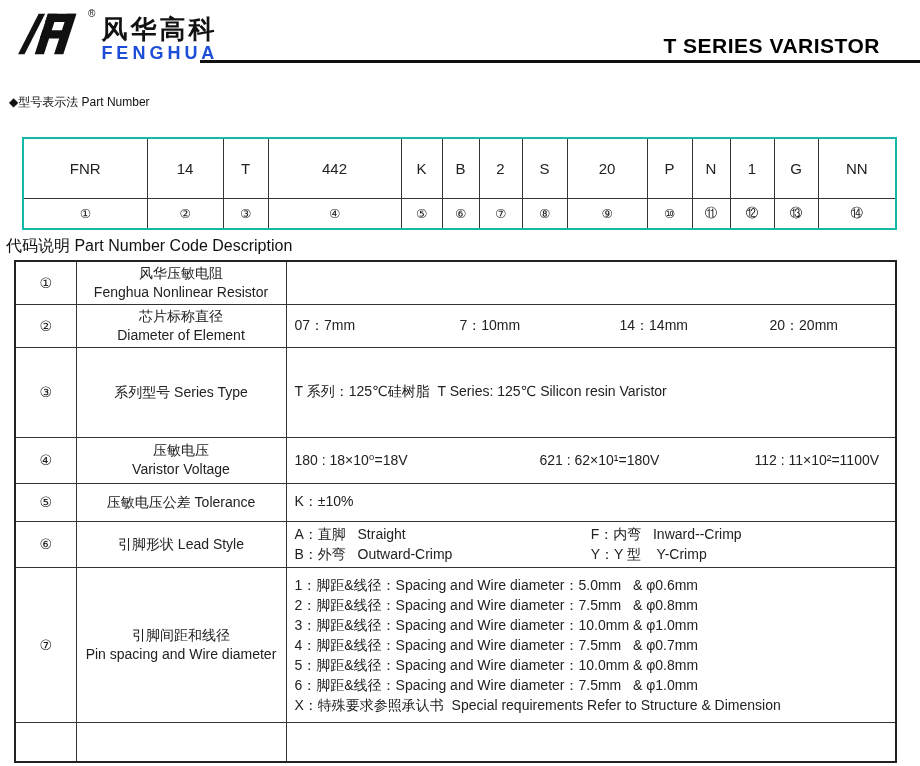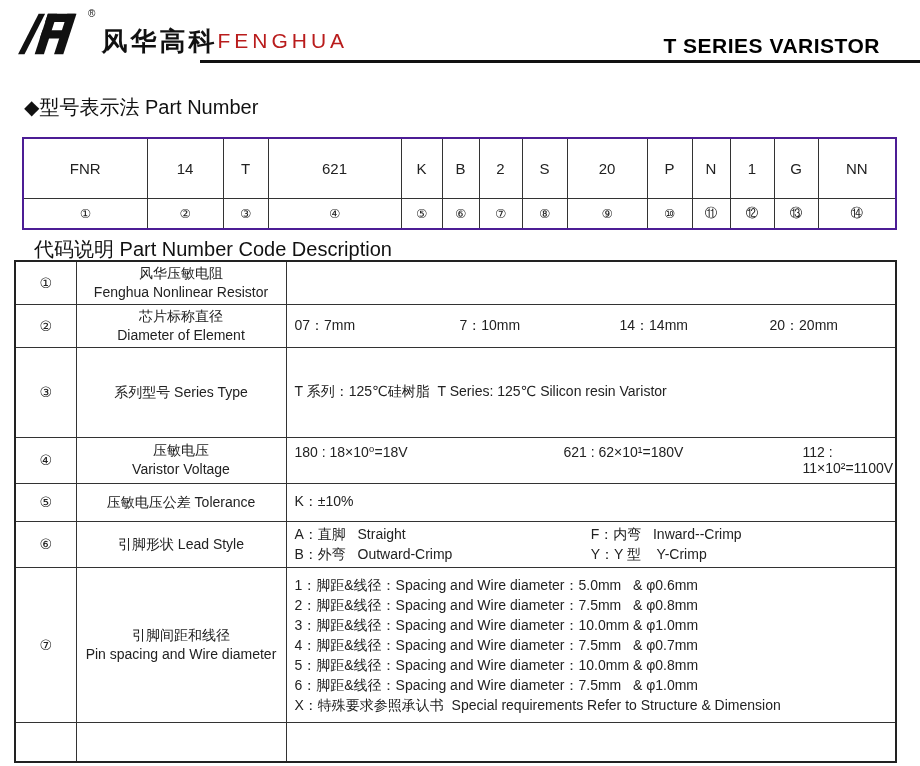--- a/index.html
+++ b/index.html
@@ -5,50 +5,50 @@
   * { margin:0; padding:0; box-sizing:border-box; }
   body { background:#888; font-family:"Liberation Sans","DejaVu Sans",sans-serif; }
   .page{
     position:relative; width:920px; height:766px; background:#ffffff;
     overflow:hidden; color:#1d1d1d;
   }
   
   .logo-block{ position:absolute; left:14px; top:8px; display:flex; align-items:flex-start; }
   .logo-mark{ width:72px; height:52px; }
   .reg-mark{ font-size:10px; margin:0 6px 0 2px; color:#111; }
-  .logo-text{ display:flex; line-height:1; margin-top:20px; }
+  .logo-text{ display:flex; flex-direction:column; line-height:1; margin-top:8px; }
   .logo-cn{ font-size:26px; font-weight:bold; letter-spacing:3px; color:#111; }
-  .logo-en{ font-size:21px; font-weight:normal; letter-spacing:4px; color:#b91c1c; margin-top:2px; }
+  .logo-en{ font-size:18px; font-weight:bold; letter-spacing:4px; color:#1d4ed8; margin-top:2px; }
   .doc-title{
     position:absolute; right:40px; top:34px;
     font-size:21px; font-weight:bold; color:#000; letter-spacing:.5px;
   }
   .header-rule{ position:absolute; left:200px; right:0; top:60px; height:3px; background:#111; }
   
-  .section-title{ position:absolute; left:24px; top:94px; font-size:20px; color:#111; }
-  .code-desc-title{ position:absolute; left:34px; top:236px; font-size:20px; color:#111; }
+  .section-title{ position:absolute; left:9px; top:94px; font-size:12px; color:#111; }
+  .code-desc-title{ position:absolute; left:6px; top:236px; font-size:16px; color:#111; }
   
   table{ border-collapse:collapse; table-layout:fixed; }
-  .pn-table{ position:absolute; left:22px; top:137px; width:873px; border:2px solid #4c1d95; }
+  .pn-table{ position:absolute; left:22px; top:137px; width:873px; border:2px solid #14b8a6; }
   .pn-table td{ border:1px solid #333; text-align:center; vertical-align:middle; }
   .pn-codes td{ height:60px; font-size:15px; color:#222; }
   .pn-indices td{ height:31px; font-size:12.5px; color:#222; }
   
   .desc-table{ position:absolute; left:14px; top:260px; width:881px; border:2px solid #222; }
   .desc-table td{ border:1px solid #333; vertical-align:middle; font-size:14px; color:#222; }
   .no-cell{ width:61px; text-align:center; font-size:14px; }
   .name-cell{ width:210px; text-align:center; line-height:1.35; padding:2px 6px; }
   .val-cell{ width:610px; padding:2px 8px; }
   .hdr-row td{ background:#e7e7e7; height:40px; }
   .hdr-no{ text-align:center; line-height:1.3; }
   .hdr-desc{ text-align:center; font-size:14.5px; letter-spacing:1px; }
   .r1{ height:41px; } .r2{ height:39px; } .r3{ height:90px; } .r4{ height:46px; }
   .r5{ height:38px; } .r6{ height:46px; } .r7{ height:155px; } .r8{ height:40px; }
   .items-4{ display:grid; grid-template-columns:165px 160px 150px auto; white-space:pre-wrap; }
-  .items-3{ display:grid; grid-template-columns:245px 215px auto; white-space:pre-wrap;gap:24px; }
+  .items-3{ display:grid; grid-template-columns:245px 215px auto; white-space:pre-wrap; }
   .items-2col{ display:grid; grid-template-columns:1fr 1fr; line-height:1.45; white-space:pre-wrap; }
   .lines-list div{ line-height:20px; white-space:pre-wrap; }
   .pre{ white-space:pre-wrap; }
 </style>
 </head>
 <body>
 
 <div class="page">
 
   <div class="logo-block">
@@ -87,21 +87,21 @@
         <col style="width:38px">
         <col style="width:44px">
       <col style="width:44px">
         <col style="width:78px">
     </colgroup>
     <tbody>
         <tr class="pn-codes">
       <td>FNR</td>
       <td>14</td>
       <td>T</td>
-      <td>621</td>
+      <td>442</td>
       <td>K</td>
       <td>B</td>
       <td>2</td>
       <td>S</td>
       <td>20</td>
       <td>P</td>
       <td>N</td>
       <td>1</td>
       <td>G</td>
       <td>NN</td>

